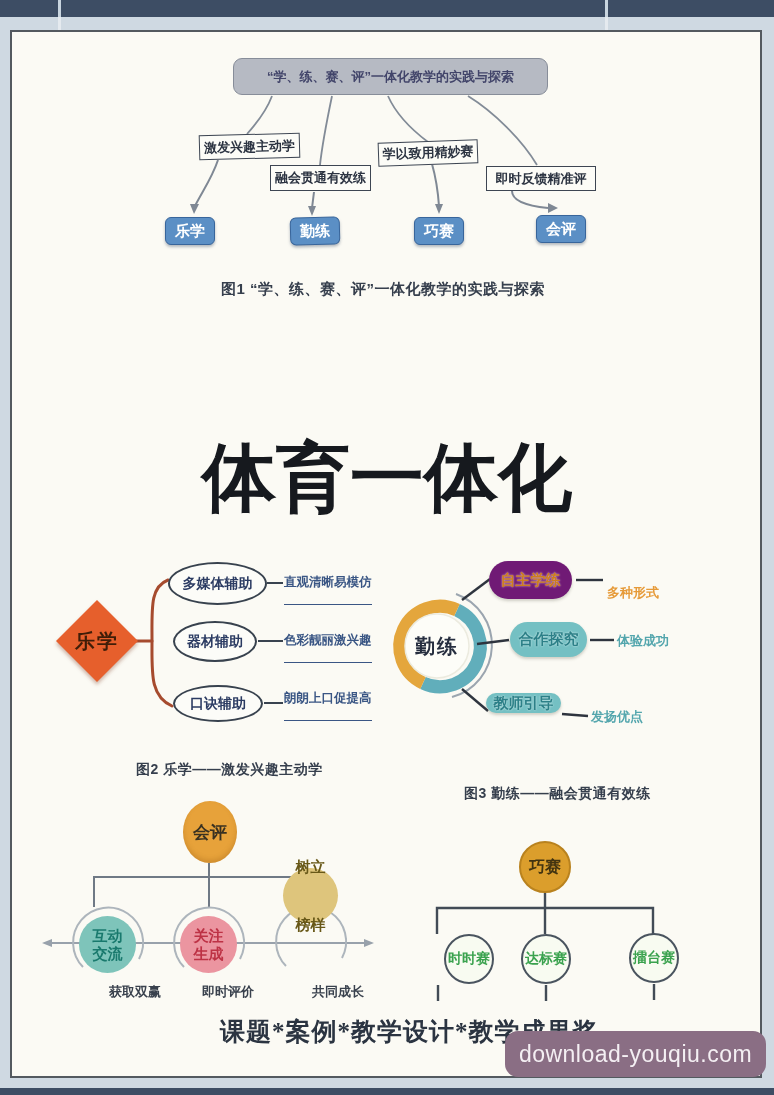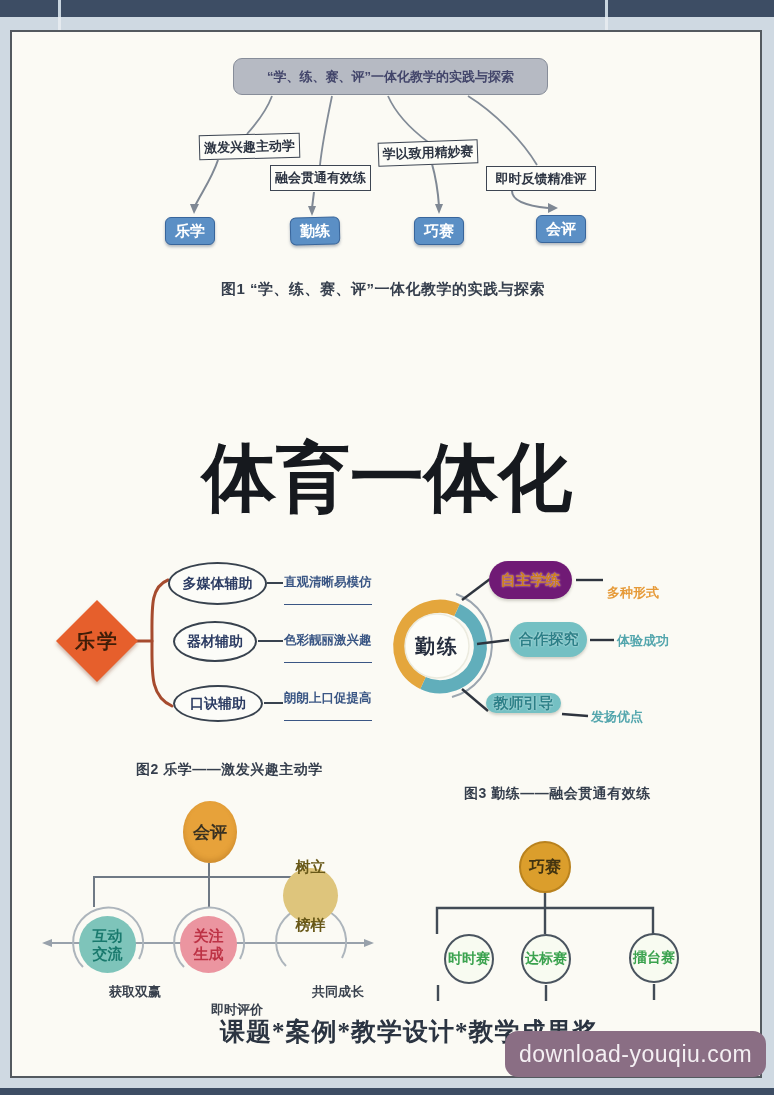--- a/index.html
+++ b/index.html
@@ -201,21 +201,21 @@
   <div class="abs ctr f4circle f4c2">
     <div>关注</div>
     <div>生成</div>
   </div>
   <div class="abs ctr f4circle f4c3">
     <div>树立</div>
     <div>榜样</div>
   </div>
 
   <div class="abs f4lab" style="left:109px;top:983px;">获取双赢</div>
-  <div class="abs f4lab" style="left:211px;top:983px;margin-top:18px;">即时评价</div>
+  <div class="abs f4lab" style="left:202px;top:983px;">即时评价</div>
   <div class="abs f4lab" style="left:312px;top:983px;">共同成长</div>
 
   <div class="abs ctr qiaosai">巧赛</div>
 
   <div class="abs ctr f5circle" style="left:413px;top:934px;margin-left:31px;">时时赛</div>
   <div class="abs ctr f5circle" style="left:521px;top:934px;">达标赛</div>
   <div class="abs ctr f5circle" style="left:629px;top:933px;">擂台赛</div>
 
   <div class="abs footline">课题*案例*教学设计*教学成果奖</div>
   <div class="abs ctr wmark">download-youqiu.com</div>

